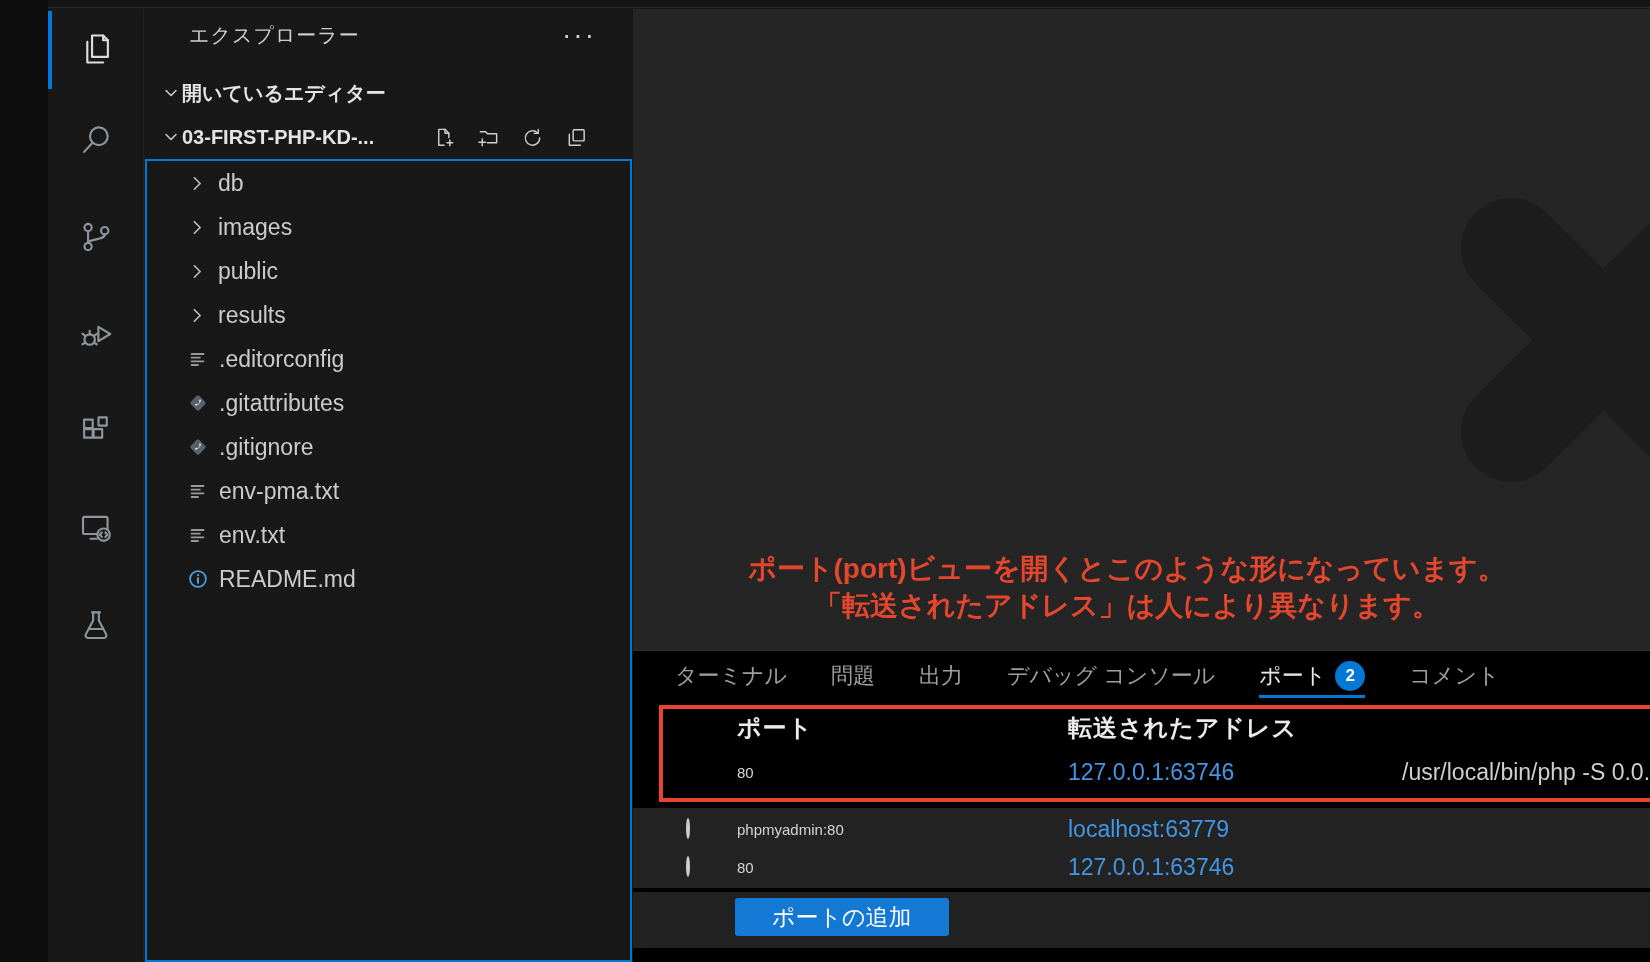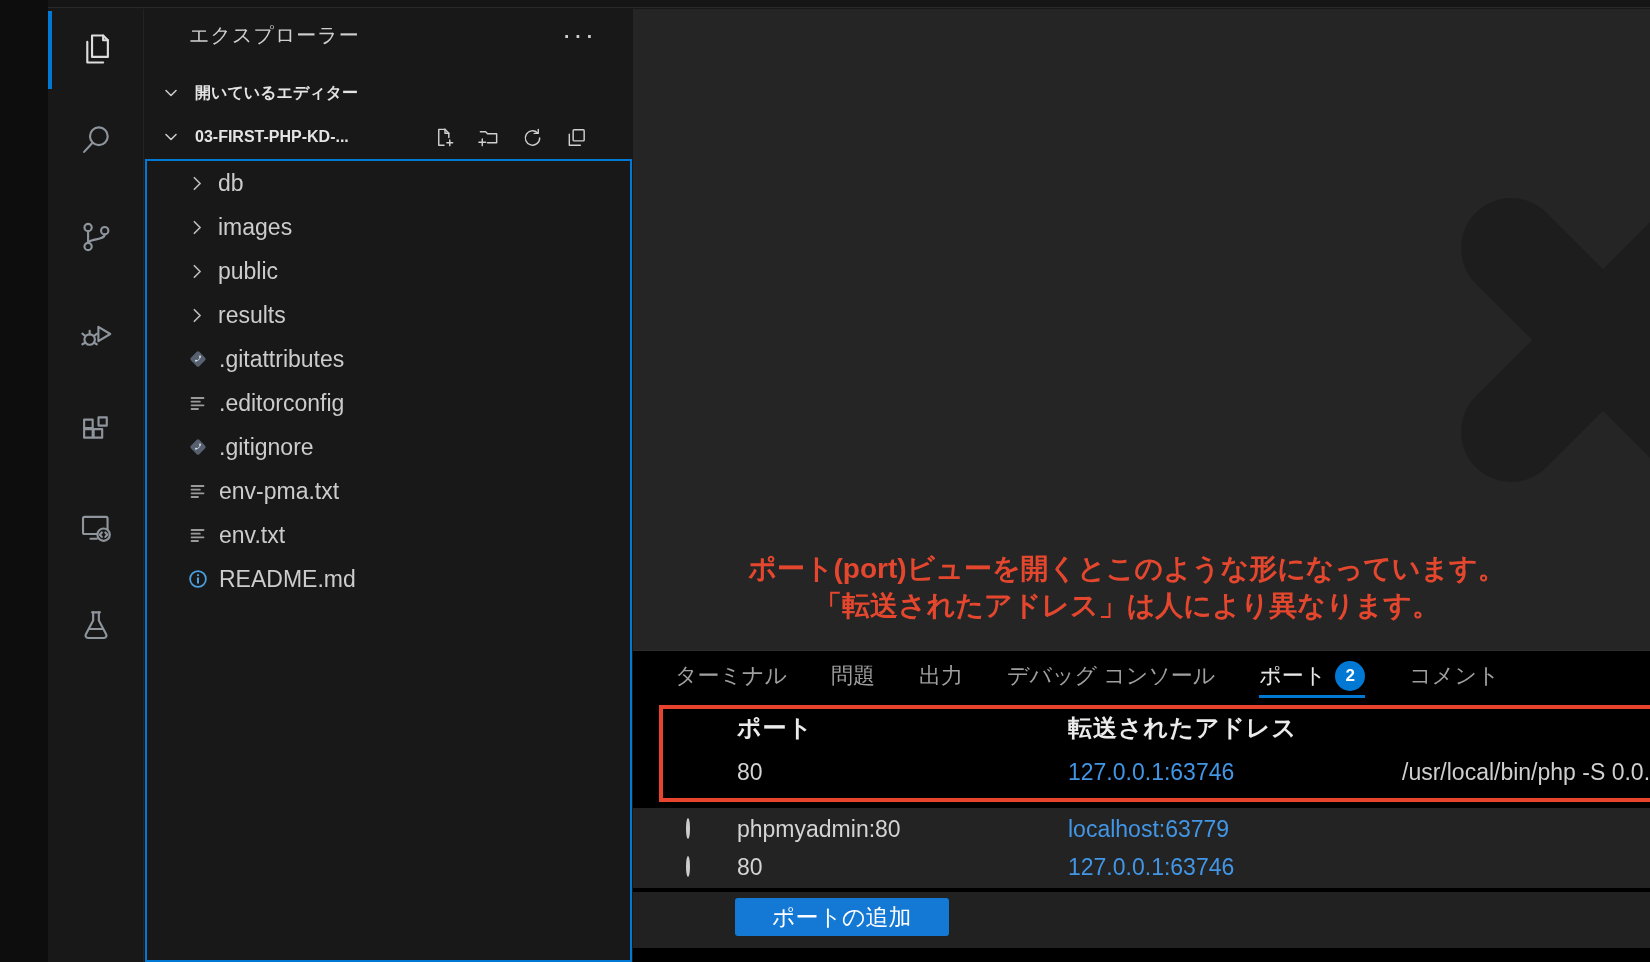--- a/index.html
+++ b/index.html
@@ -18,21 +18,21 @@
   .ab-item.first { height:84px; }
   .ab-item.active { color:#dddddd; }
   .ab-item.active::before { content:""; position:absolute; left:0; top:2px; bottom:4px; width:4px; background:#0078d4; }
   .ab-item svg { width:38px; height:38px; stroke:currentColor; fill:none; stroke-width:1.35; stroke-linecap:round; stroke-linejoin:round; }
 
   
   .sidebar { position:absolute; top:9px; left:97px; width:487px; bottom:0; background:#181818; display:flex; flex-direction:column; }
   .sidebar-header { height:52px; display:flex; align-items:center; justify-content:space-between; padding:0 36px 0 44px; flex:none; }
   .sidebar-title { font-size:20px; letter-spacing:1px; color:#cfcfcf; }
   .more-btn { color:#cfcfcf; font-size:28px; line-height:10px; cursor:pointer; letter-spacing:2px; }
-  .section-row { height:44px; display:flex; align-items:center; padding-left:16px; gap:14px; font-weight:bold; font-size:16px; color:#e4e4e4; flex:none; cursor:pointer; }
+  .section-row { height:44px; display:flex; align-items:center; padding-left:16px; gap:1px; font-weight:bold; font-size:20px; color:#e4e4e4; flex:none; cursor:pointer; }
   .section-row.oe { margin-top:10px; }
   .section-row svg.chev { width:20px; height:20px; stroke:#c8c8c8; fill:none; stroke-width:1.6; stroke-linecap:round; stroke-linejoin:round; }
   .folder-actions { margin-left:auto; display:flex; gap:21px; padding-right:44px; }
   .folder-actions svg { width:23px; height:23px; stroke:#d0d0d0; fill:none; stroke-width:1.5; stroke-linecap:round; stroke-linejoin:round; cursor:pointer; }
   .tree { flex:1; border:2px solid #0078d4; overflow:hidden; }
   .tree-item { height:44px; display:flex; align-items:center; padding-left:40px; gap:10px; font-size:23px; color:#cccccc; cursor:pointer; }
   .tree-item svg.chev { width:21px; height:21px; stroke:#bdbdbd; fill:none; stroke-width:1.6; stroke-linecap:round; stroke-linejoin:round; flex:none; }
   .tree-item svg.ficon { width:22px; height:22px; flex:none; }
   .ficon .ln { stroke:#9a9a9a; stroke-width:2; stroke-linecap:round; fill:none; }
   .ficon .info-c { stroke:#4aa0e0; stroke-width:1.9; fill:none; }
@@ -53,21 +53,21 @@
   .tab.active::after { content:""; position:absolute; left:0; right:0; bottom:2px; height:3px; background:#0078d4; }
   .badge { width:30px; height:30px; border-radius:50%; background:#0078d4; color:#ffffff; font-size:17px; font-weight:bold; display:flex; align-items:center; justify-content:center; }
 
   .ports { position:absolute; left:0; top:49px; right:0; bottom:0; }
   .prow { position:absolute; left:0; right:0; display:flex; align-items:center; }
   .prow.header { top:6px; height:44px; font-weight:bold; font-size:24px; color:#ebebeb; letter-spacing:1px; }
   .prow.r1 { top:50px; height:44px; }
   .prow.r2 { top:108px; height:42px; background:#232323; }
   .prow.r3 { top:146px; height:42px; background:#232323; }
   .col-icon { width:104px; padding-left:53px; flex:none; }
-  .col-port { width:331px; flex:none; font-size:23px; color:#d4d4d4; }
+  .col-port { width:331px; flex:none; font-size:15px; color:#d4d4d4; }
   .col-addr { width:334px; flex:none; font-size:23px; }
   .col-proc { flex:1; font-size:23px; color:#cfcfcf; white-space:nowrap; overflow:hidden; }
   .prow.header .col-port, .prow.header .col-addr, .prow.header .col-proc { font-size:24px; color:#ebebeb; }
   .link { color:#4296e6; cursor:pointer; }
   .dot-running { width:16px; height:16px; border-radius:50%; background:#4a9e4a; }
   .dot-idle { width:15px; height:15px; border-radius:50%; border:2.5px solid #cdcdcd; }
   .button-strip { position:absolute; left:0; right:0; top:192px; height:56px; background:#212121; }
   .add-btn { position:absolute; left:102px; top:6px; height:38px; padding:0 37px; background:#1379d4; color:#ffffff; font-size:23px; border:none; border-radius:3px; font-family:inherit; cursor:pointer; }
   .red-rect { position:absolute; left:26px; top:54px; width:1080px; height:97px; border:4px solid #e8432d; z-index:4; pointer-events:none; }
 </style>
@@ -193,32 +193,32 @@
         <span>public</span>
       </div>
       <div class="tree-item">
         <svg class="chev" viewBox="0 0 20 20">
             <path d="M7 4.5l5.5 5.5L7 15.5"></path>
           </svg>
         <span>results</span>
       </div>
       <div class="tree-item">
         <svg class="ficon" viewBox="0 0 24 24">
+            <path class="ln" d="M5 6.5h13M5 10.5h9M5 14.5h13M5 18.5h7"></path>
+          </svg>
+        <span>.editorconfig</span>
+      </div>
+      <div class="tree-item">
+        <svg class="ficon" viewBox="0 0 24 24">
             <rect x="5.5" y="5.5" width="13" height="13" rx="2" transform="rotate(45 12 12)" fill="#56606e"></rect>
             <circle cx="9.8" cy="13.8" r="1.1" fill="#d6dce4"></circle>
             <circle cx="14.2" cy="9.4" r="1.1" fill="#d6dce4"></circle>
             <path d="M9.8 13.8c2.8 0 4.4-1.6 4.4-4.4" stroke="#d6dce4" stroke-width="1" fill="none"></path>
           </svg>
         <span>.gitattributes</span>
-      </div>
-      <div class="tree-item">
-        <svg class="ficon" viewBox="0 0 24 24">
-            <path class="ln" d="M5 6.5h13M5 10.5h9M5 14.5h13M5 18.5h7"></path>
-          </svg>
-        <span>.editorconfig</span>
       </div>
       <div class="tree-item">
         <svg class="ficon" viewBox="0 0 24 24">
             <rect x="5.5" y="5.5" width="13" height="13" rx="2" transform="rotate(45 12 12)" fill="#56606e"></rect>
             <circle cx="9.8" cy="13.8" r="1.1" fill="#d6dce4"></circle>
             <circle cx="14.2" cy="9.4" r="1.1" fill="#d6dce4"></circle>
             <path d="M9.8 13.8c2.8 0 4.4-1.6 4.4-4.4" stroke="#d6dce4" stroke-width="1" fill="none"></path>
           </svg>
         <span>.gitignore</span>
       </div>

